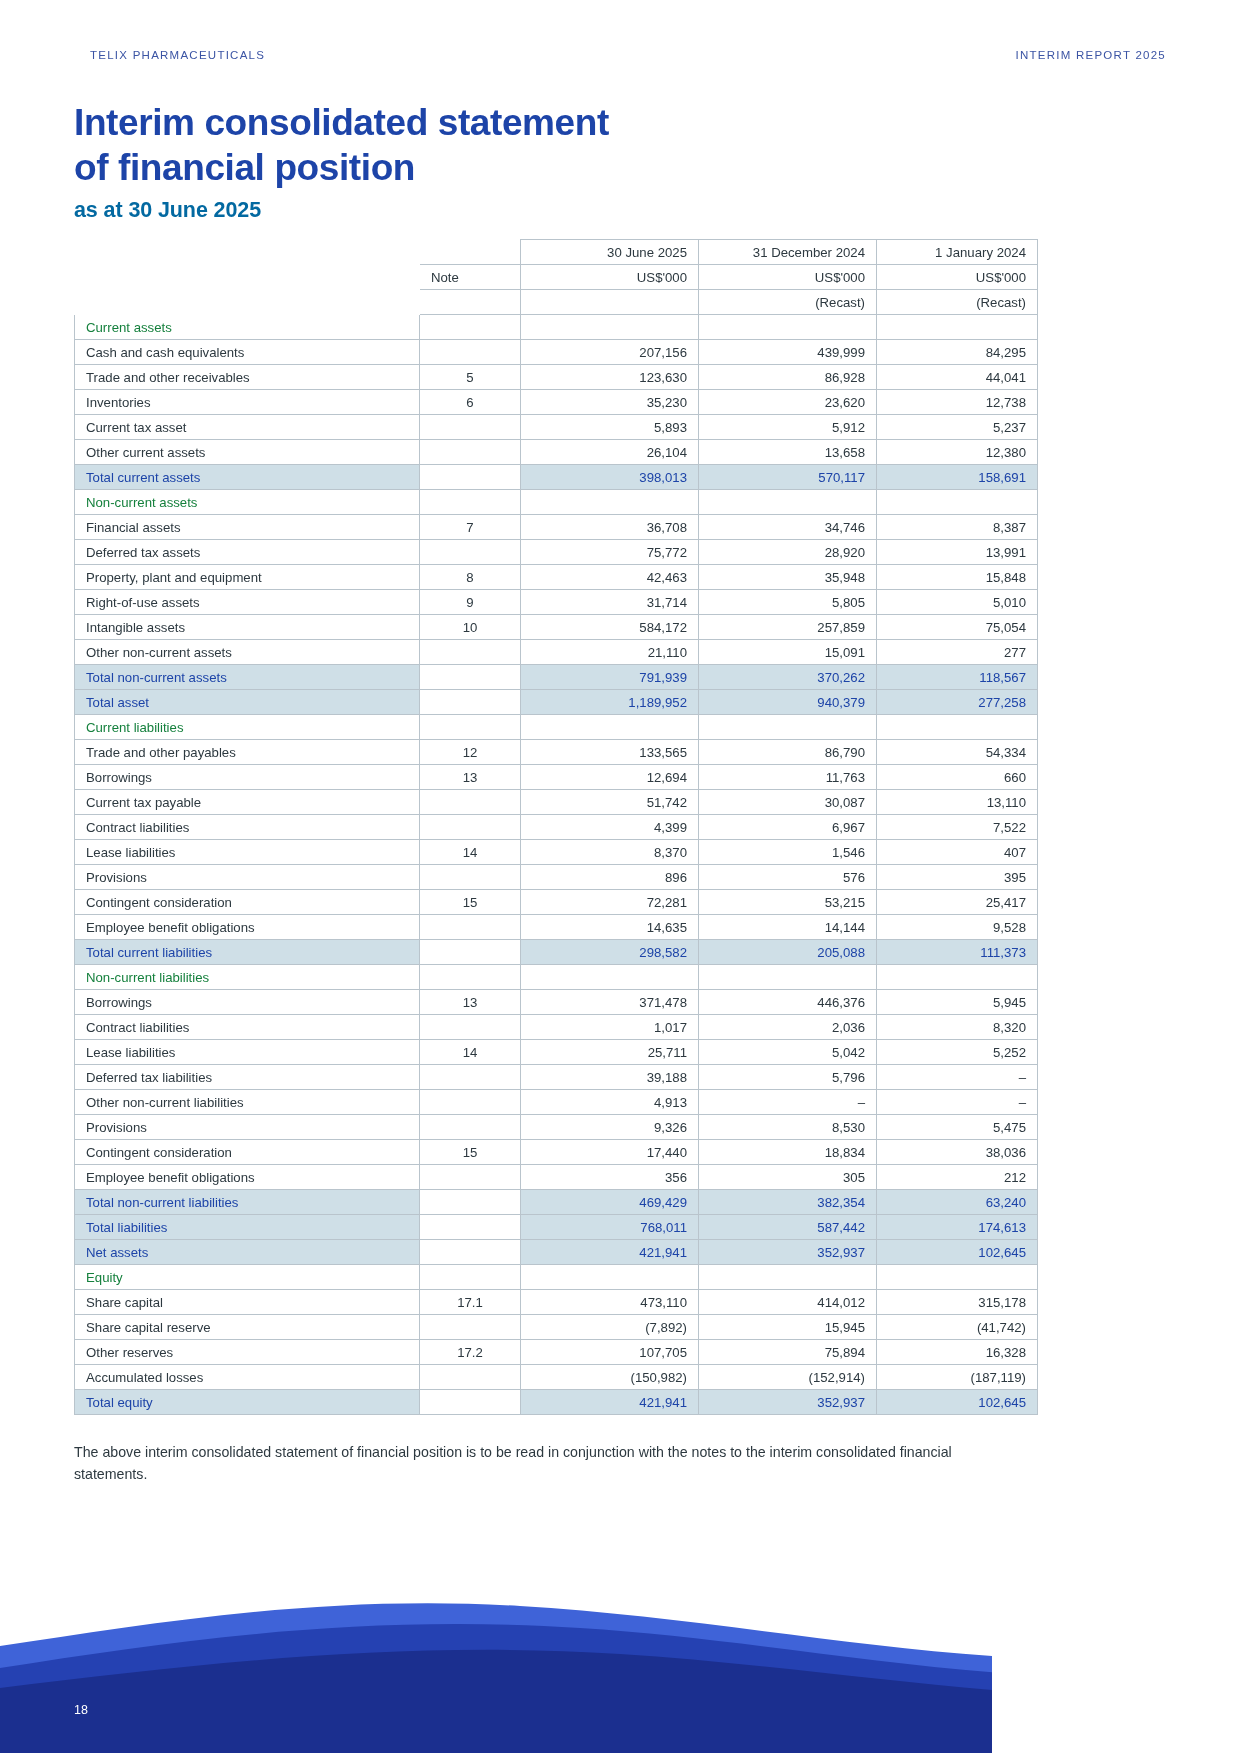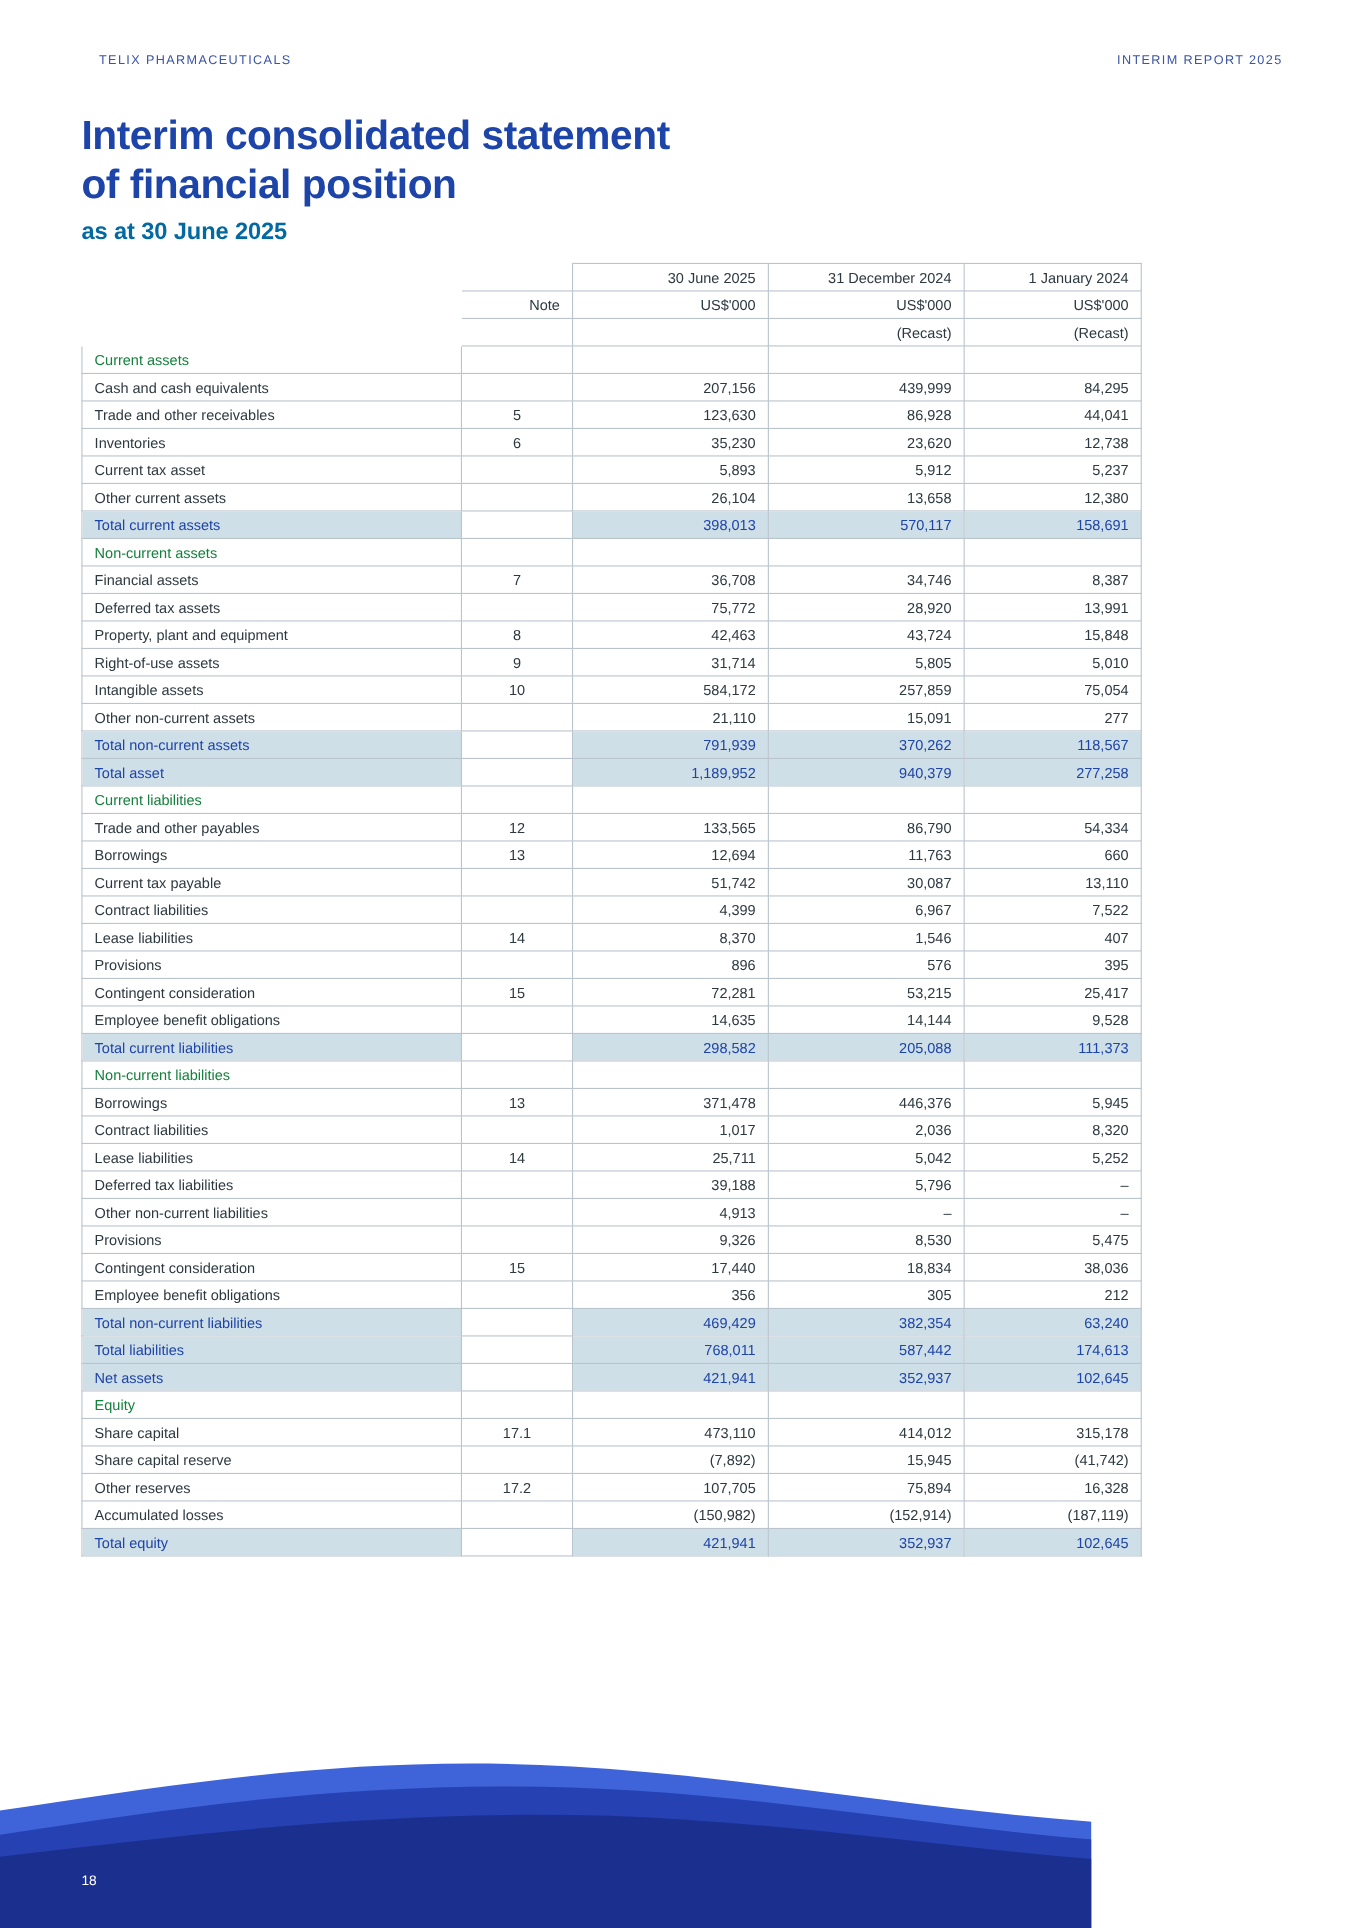--- a/index.html
+++ b/index.html
@@ -101,21 +101,21 @@
   
   thead td, thead th {
     color: #1d44a8;
     font-weight: bold;
     font-size: 13.4px;
     text-align: right;
     height: 26px;
   }
   thead td.blank, thead th.blank { border-color: #ffffff; }
   thead td.nb-top  { border-top-color: #ffffff; }
-  thead td.note-cell { text-align: right; }
+  thead td.note-cell { text-align: left; }
 
   
   td.label { text-align: left; }
   td.note  { text-align: center; }
   td.val   { text-align: right; }
 
   tr.section td.label { font-weight: normal; color: #15803d; }
   tr.total { background: #cfdfe7; }
   tr.total td { font-weight: normal; color: #1d44a8; }
   tr.total td.note { background: #ffffff; }
@@ -265,21 +265,21 @@
             <td class="label">Deferred tax assets</td>
             <td class="note"></td>
             <td class="val">75,772</td>
             <td class="val">28,920</td>
             <td class="val">13,991</td>
           </tr>
           <tr class="item">
             <td class="label">Property, plant and equipment</td>
             <td class="note">8</td>
             <td class="val">42,463</td>
-            <td class="val">43,724</td>
+            <td class="val">35,948</td>
             <td class="val">15,848</td>
           </tr>
           <tr class="item">
             <td class="label">Right-of-use assets</td>
             <td class="note">9</td>
             <td class="val">31,714</td>
             <td class="val">5,805</td>
             <td class="val">5,010</td>
           </tr>
           <tr class="item">
@@ -503,20 +503,21 @@
             <td class="label">Total equity</td>
             <td class="note"></td>
             <td class="val">421,941</td>
             <td class="val">352,937</td>
             <td class="val">102,645</td>
           </tr>
         </tbody>
     </table>
   </div>
 
+  <div class="footnote">The above interim consolidated statement of financial position is to be read in conjunction with the notes to the interim consolidated financial statements.</div>
 
   <div class="wave">
     <svg width="1240" height="225" viewBox="0 0 1240 225" xmlns="http://www.w3.org/2000/svg" aria-hidden="true">
       <path d="M0,118 C150,96 320,66 520,78 C760,92 980,150 1240,128 L1240,225 L0,225 Z" fill="#3f63d8"></path>
       <path d="M0,140 C180,112 360,86 580,100 C800,114 1010,166 1240,146 L1240,225 L0,225 Z" fill="#2541b2"></path>
       <path d="M0,160 C200,136 400,112 620,126 C840,140 1040,182 1240,164 L1240,225 L0,225 Z" fill="#1b2f8f"></path>
     </svg>
     <div class="pagenum">18</div>
   </div>
 

